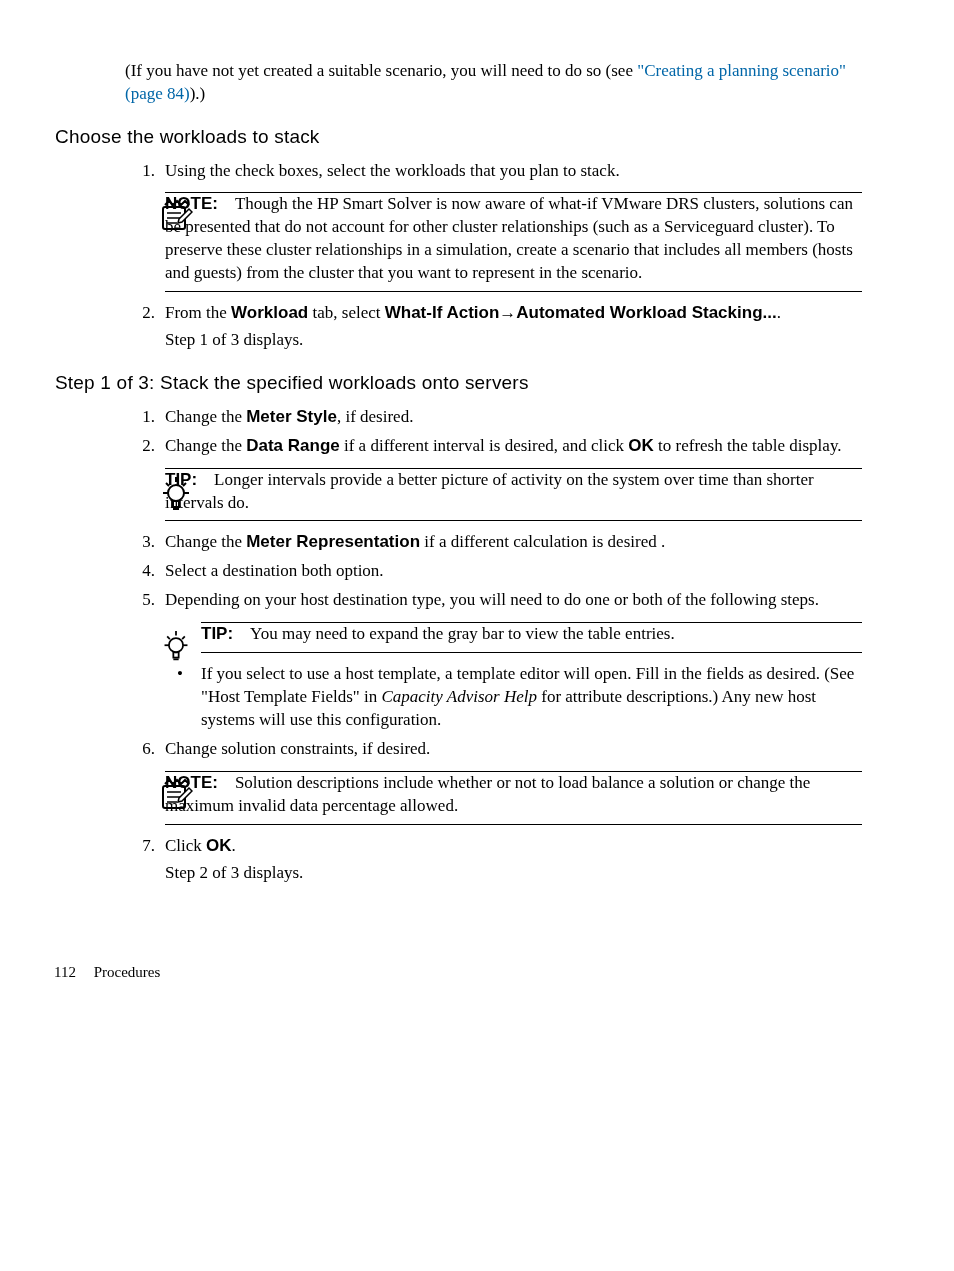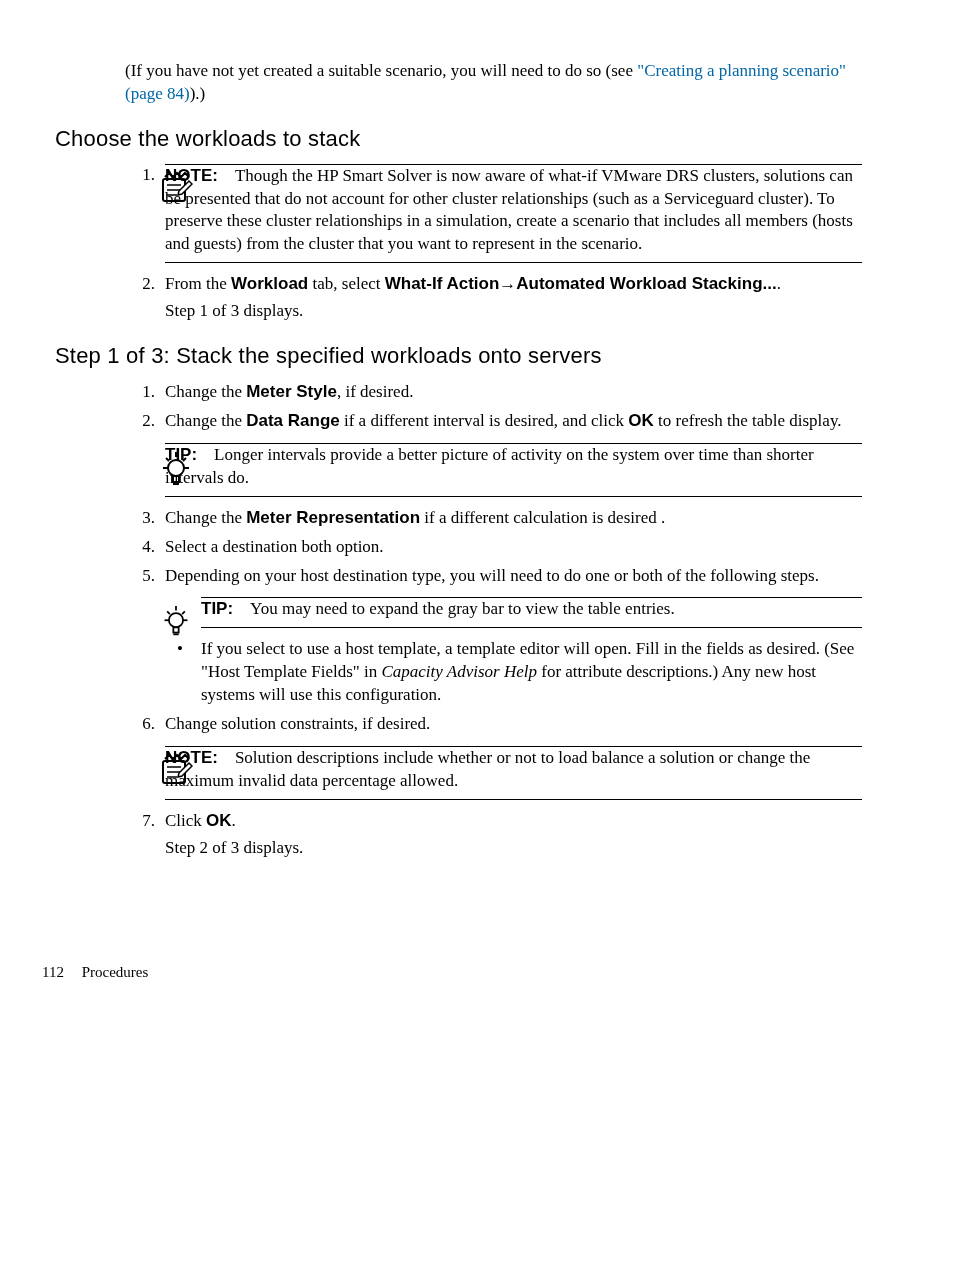--- a/index.html
+++ b/index.html
@@ -21,21 +21,21 @@
     }
     .content {
       padding-left: 70px;
     }
     p { margin: 0 0 6px 0; }
     a { color: #0066a8; text-decoration: none; }
 
     .heading {
       font-family: "Segoe UI Light", "Segoe UI", "Helvetica Neue", Arial, sans-serif;
       font-weight: 300;
-      font-size: 22px;
+      font-size: 19px;
       margin: 18px 0 10px -70px;
       letter-spacing: 0.2px;
     }
     .sans-bold {
       font-family: "Segoe UI", "Helvetica Neue", Arial, sans-serif;
       font-weight: 700;
     }
     ol.numlist {
       list-style: none;
       padding: 0;
@@ -95,21 +95,21 @@
     }
     .inner-tip .tip-icon {
       left: -40px;
     }
     .italic {
       font-style: italic;
     }
     .footer {
       position: absolute;
       bottom: 46px;
-      left: 42px;
+      left: 54px;
       font-size: 15px;
     }
     .footer .pagenum {
       margin-right: 14px;
     }
     svg { display: block; }
   </style>
 </head>
 <body>
 
@@ -119,20 +119,21 @@
     <p>
       <span>(If you have not yet created a suitable scenario, you will need to do so (see </span><a href="#">"Creating a planning scenario" (page 84)</a><span>).)</span>
     </p>
 
     <div class="heading">Choose the workloads to stack</div>
 
 
     <ol class="numlist">
       <li>
         <span class="num">1.</span>
+        <span>Using the check boxes, select the workloads that you plan to stack.</span>
       </li>
     </ol>
 
     <div class="note-with-li">
       <div class="note-box">
         <span class="note-icon">
           <svg viewBox="0 0 34 34" width="34" height="34">
             <rect x="4" y="8" width="22" height="22" rx="2" fill="none" stroke="#000" stroke-width="2"></rect>
             <path d="M6 6 L10 2 L14 6 L18 2 L22 6 L26 2 L30 6" fill="none" stroke="#000" stroke-width="2"></path>
             <line x1="8" y1="14" x2="22" y2="14" stroke="#000" stroke-width="1.5"></line>

